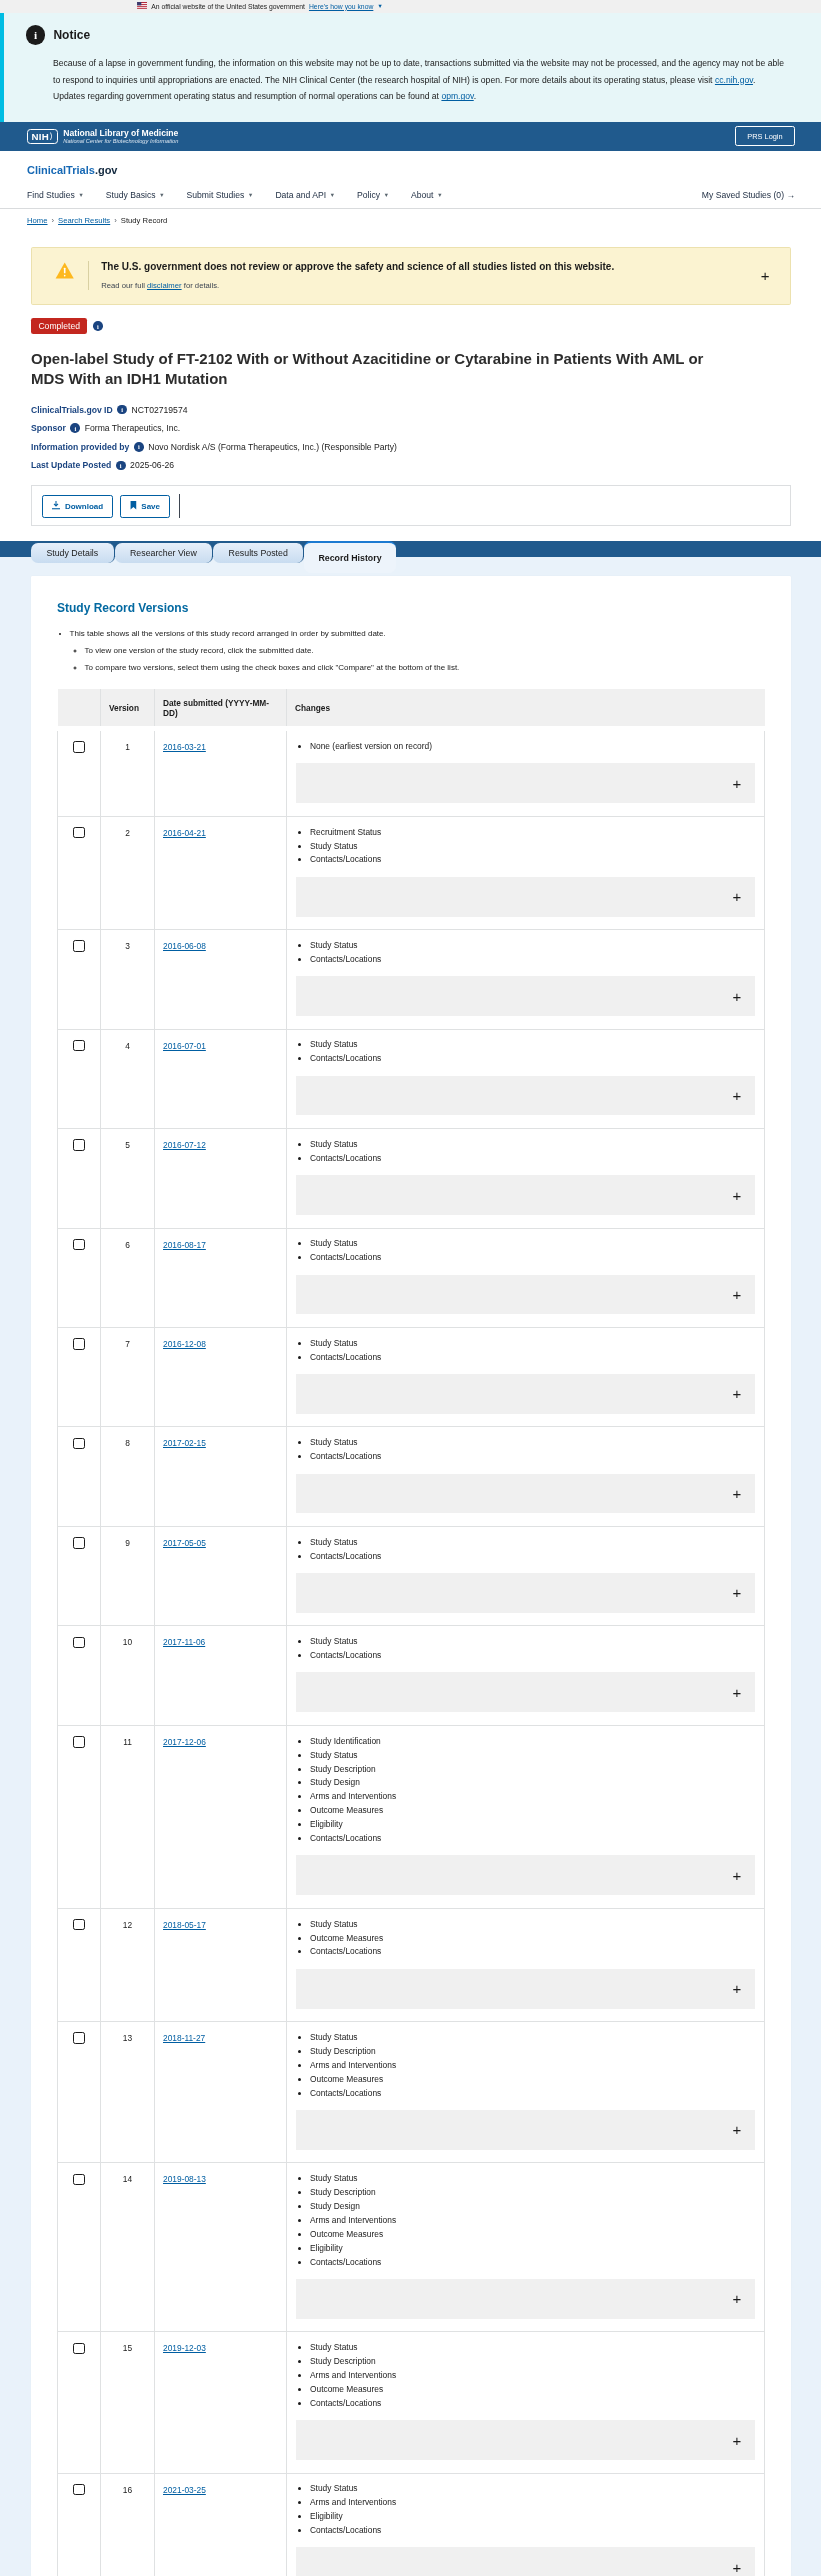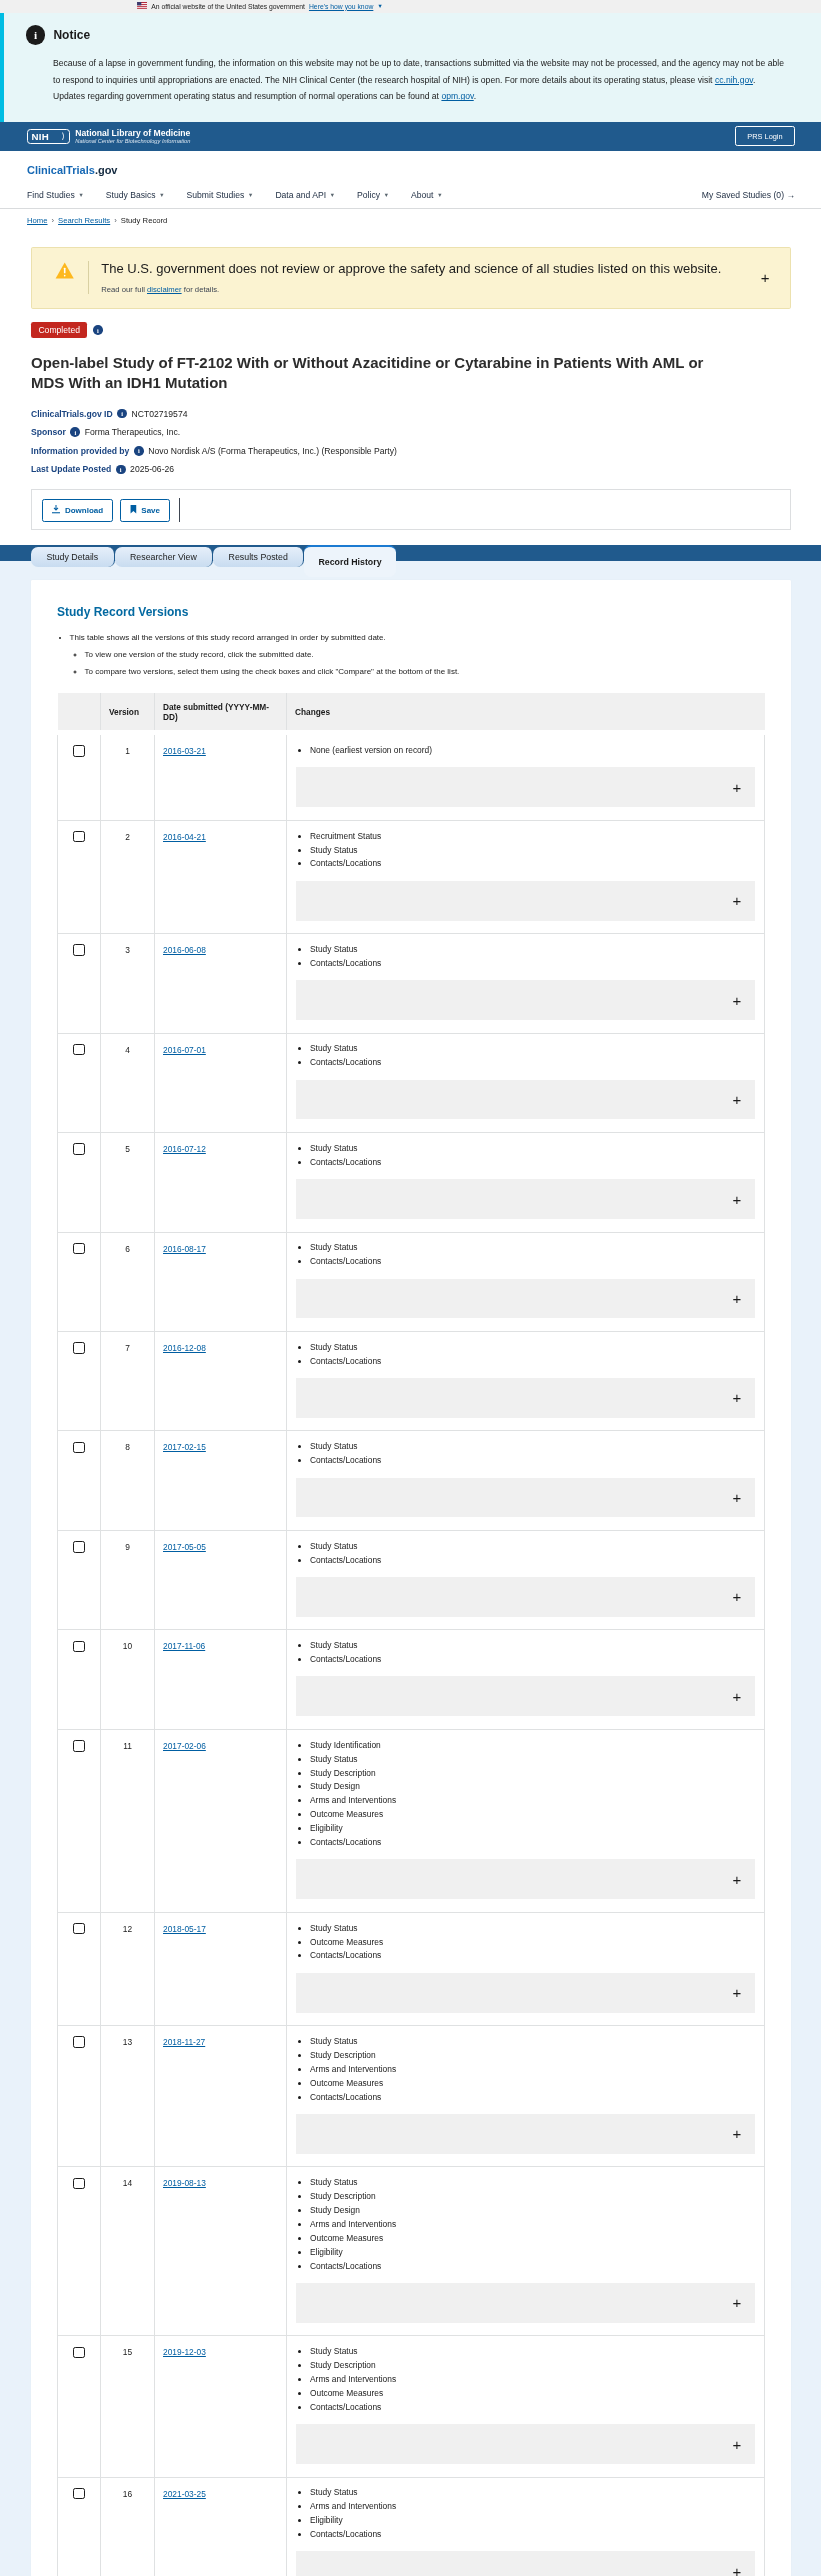--- a/index.html
+++ b/index.html
@@ -15,21 +15,21 @@
   
   .notice { background:#e7f6f8; border-left:4.6px solid #00bde3; padding:12.6px 34px 17px 22px; }
   .notice-head { display:flex; align-items:center; gap:8px; }
   .notice-icon { width:19.4px; height:19.4px; border-radius:50%; background:#1b1b1b; color:#fff; font-weight:bold; font-size:11.4px; font-family:"Liberation Serif", serif; display:flex; align-items:center; justify-content:center; flex:0 0 auto; }
   .notice-title { font-size:12px; font-weight:bold; color:#1b1b1b; }
   .notice-body { margin:10.3px 0 0 27px; font-size:8.6px; line-height:1.95; max-width:759px; }
   .notice-body a { color:#005ea2; text-decoration:underline; }
 
   
   .nlm-header { background:#205a8d; height:28.5px; display:flex; align-items:center; padding:0 27px; }
-  .nih-logo { display:flex; align-items:flex-start; color:#fff; border:1.1px solid #fff; border-radius:3.4px; padding:1.1px 3.4px; font-weight:bold; font-size:9.7px; letter-spacing:0.3px;gap:12px; }
+  .nih-logo { display:flex; align-items:flex-start; color:#fff; border:1.1px solid #fff; border-radius:3.4px; padding:1.1px 3.4px; font-weight:bold; font-size:9.7px; letter-spacing:0.3px; }
   .nih-logo .chv { font-weight:normal; margin-left:0.6px; font-size:8.6px; }
   .nlm-title-wrap { margin-left:5.7px; color:#fff; }
   .nlm-title { font-size:8.6px; font-weight:600; }
   .nlm-subtitle { font-size:5.7px; font-style:italic; color:#dbe6f0; }
   .prs-btn { margin-left:auto; border:0.6px solid #fff; border-radius:2.3px; color:#fff; background:transparent; font-size:7.4px; padding:4.6px 11.4px; font-family:inherit; }
 
   
   .site-header { padding:13.7px 27px 0; }
   .ct-logo { font-size:11px; font-weight:bold; }
   .ct-logo .main { color:#1668b4; }
@@ -40,21 +40,21 @@
   .saved { margin-left:auto; font-size:8.6px; color:#1c2b40; }
   .hr { border-top:0.6px solid #d9dbdd; }
   .breadcrumb { padding:6.8px 27px; font-size:7.7px; color:#1b1b1b; }
   .breadcrumb a { color:#005ea2; text-decoration:underline; }
   .breadcrumb .sep { margin:0 4px; color:#565c65; }
 
   
   .warn-box { margin:15px 31px 0; background:#fbf3d1; border:0.6px solid #ece1ae; border-radius:1.7px; padding:13.7px 17px 13.7px 23px; display:flex; align-items:flex-start; }
   .warn-tri { flex:0 0 auto; margin-top:1.1px; }
   .warn-sep { width:0.6px; align-self:stretch; background:#d9d0a2; margin:0 12.6px 0 13.7px; }
-  .warn-text .t { font-size:13px; font-weight:normal; margin-bottom:8.6px; }
+  .warn-text .t { font-size:10px; font-weight:bold; margin-bottom:8.6px; }
   .warn-text .s { font-size:7.7px; color:#3d4551; }
   .warn-text .s a { color:#005ea2; text-decoration:underline; }
   .warn-plus { margin-left:auto; font-size:15px; font-weight:300; color:#1b1b1b; align-self:center; padding-right:3.4px; }
 
   
   .status-row { margin:13.7px 31px 0; display:flex; align-items:center; gap:5.7px; }
   .badge { background:#c3271f; color:#fff; font-size:8.6px; padding:2.9px 7.4px; border-radius:2.3px; }
   .info-icon { display:inline-flex; width:9.7px; height:9.7px; border-radius:50%; background:#1a4480; color:#fff; font-size:6.3px; font-weight:bold; align-items:center; justify-content:center; font-family:"Liberation Serif", serif; flex:0 0 auto; }
   .study-title { margin:15px 31px 0; font-size:15px; font-weight:600; color:#2d2d2d; line-height:1.32; max-width:674px; }
   .meta { margin:16px 31px 0; }
@@ -419,21 +419,21 @@
       <div class="results-panel" hidden="">
         <span class="lbl"></span>
         <span class="plus">+</span>
       </div>
     </td>
   </tr>
 
   <tr>
     <td class="col-check"><span class="checkbox"></span></td>
     <td class="col-version">11</td>
-    <td class="col-date"><a class="date-link">2017-02-06</a></td>
+    <td class="col-date"><a class="date-link">2017-12-06</a></td>
     <td class="col-changes">
       <ul class="changes-list">
                 <li>Study Identification</li>
                 <li>Study Status</li>
                 <li>Study Description</li>
                 <li>Study Design</li>
                 <li>Arms and Interventions</li>
                 <li>Outcome Measures</li>
                 <li>Eligibility</li>
                 <li>Contacts/Locations</li>

